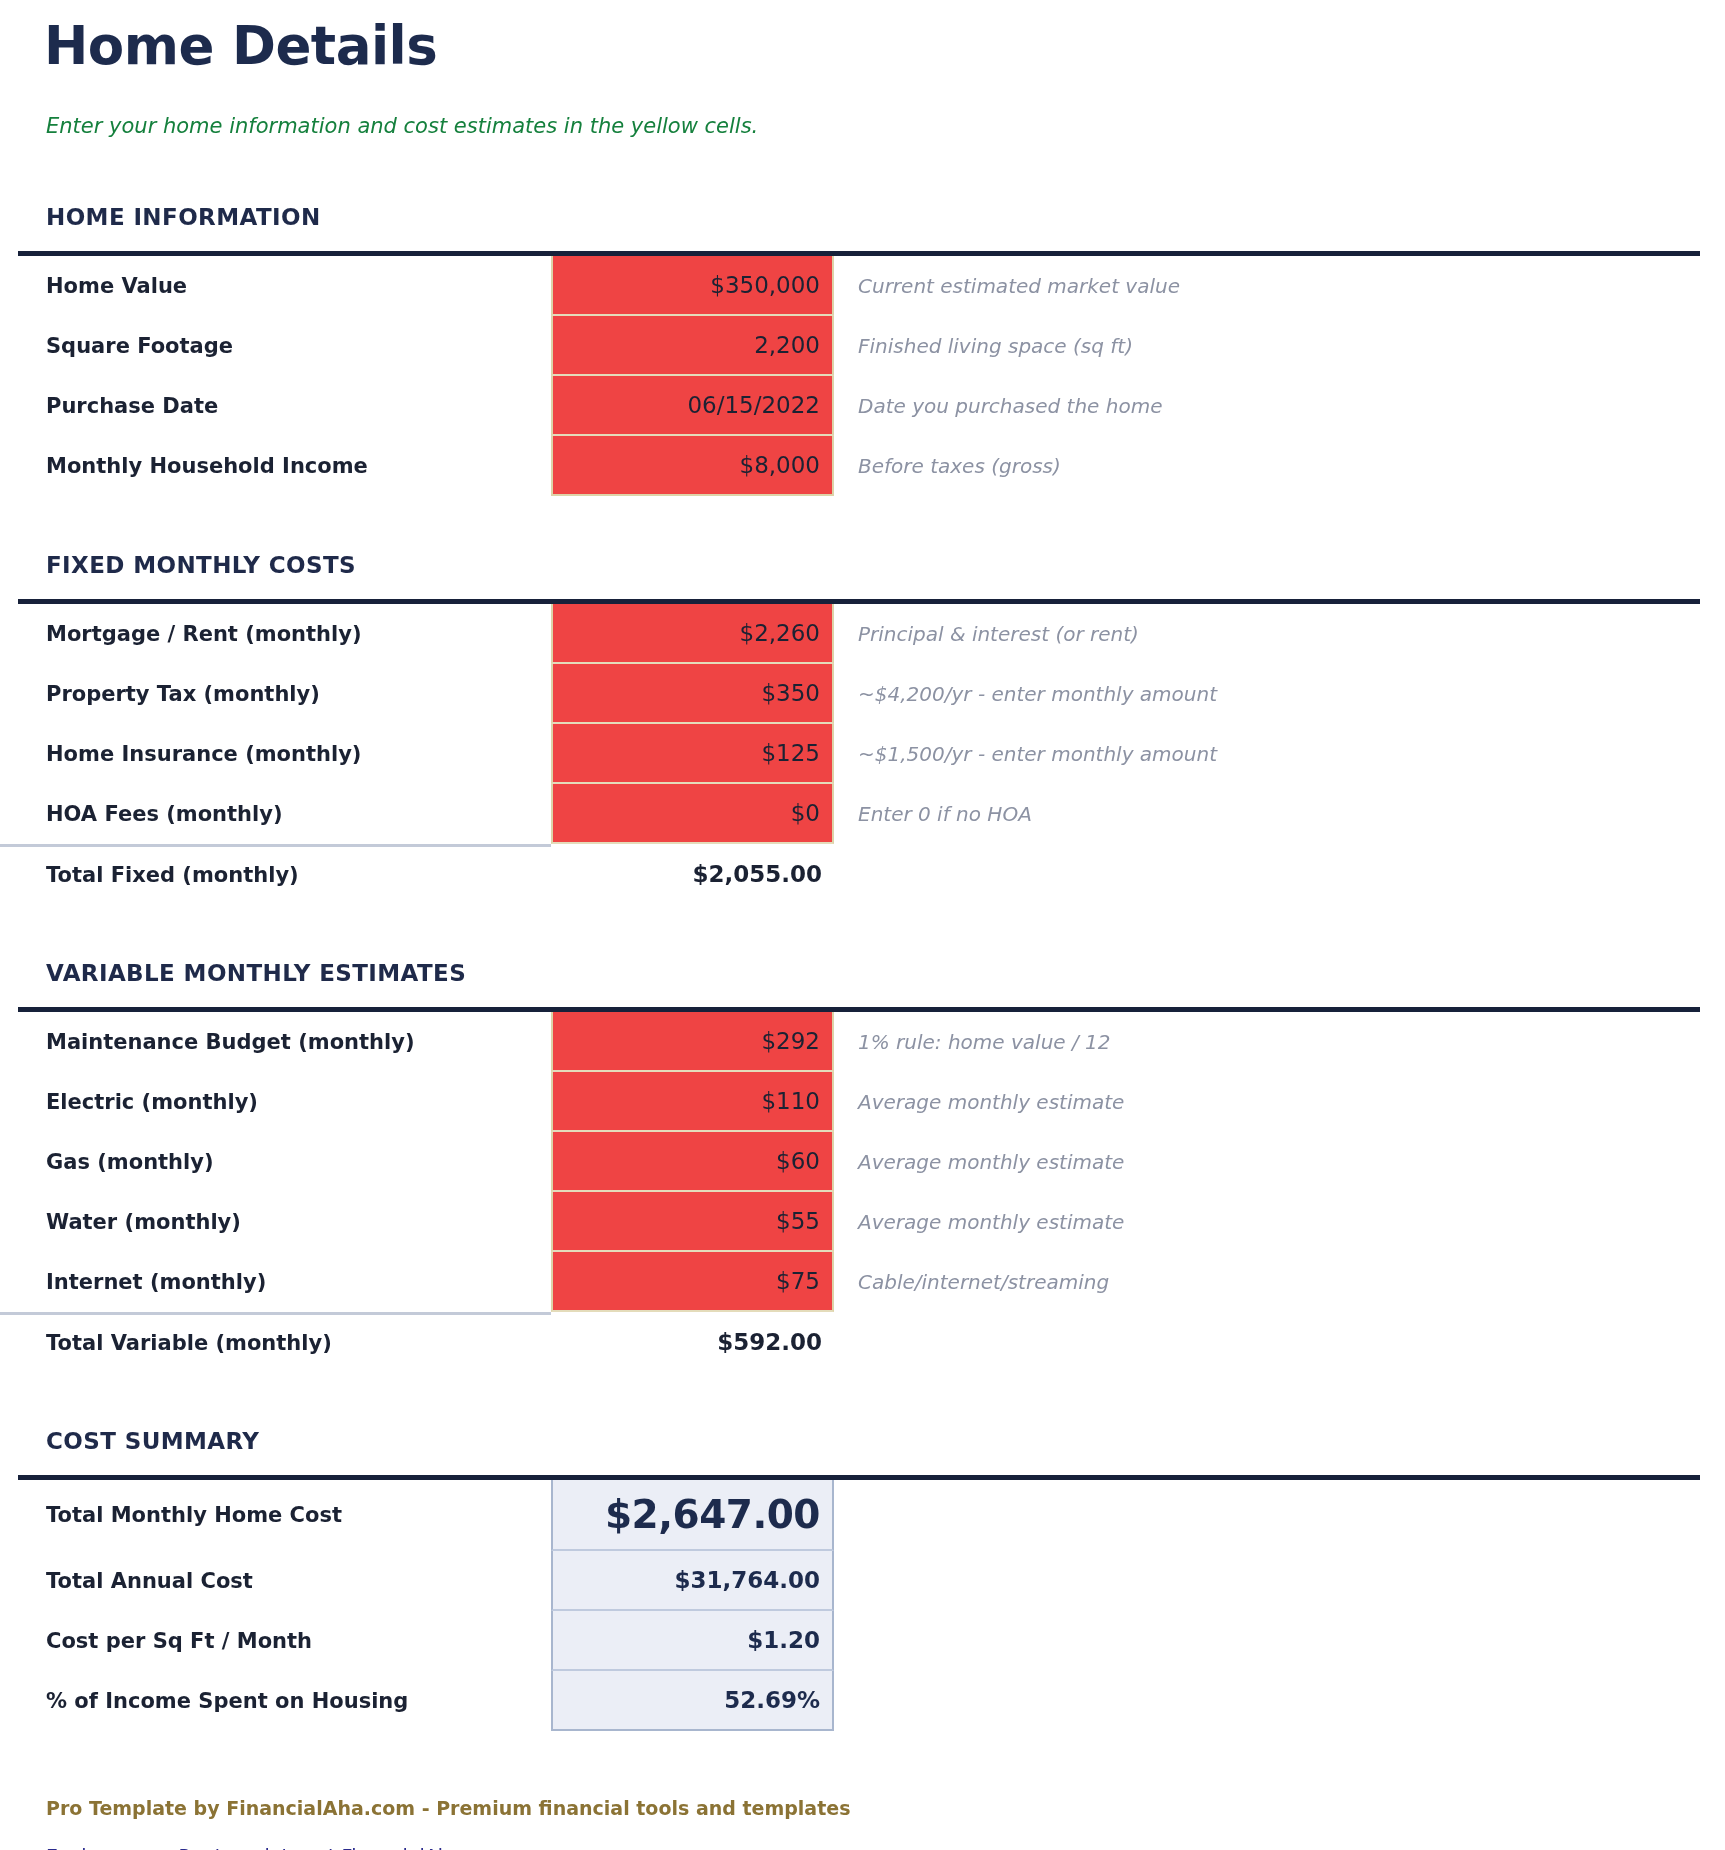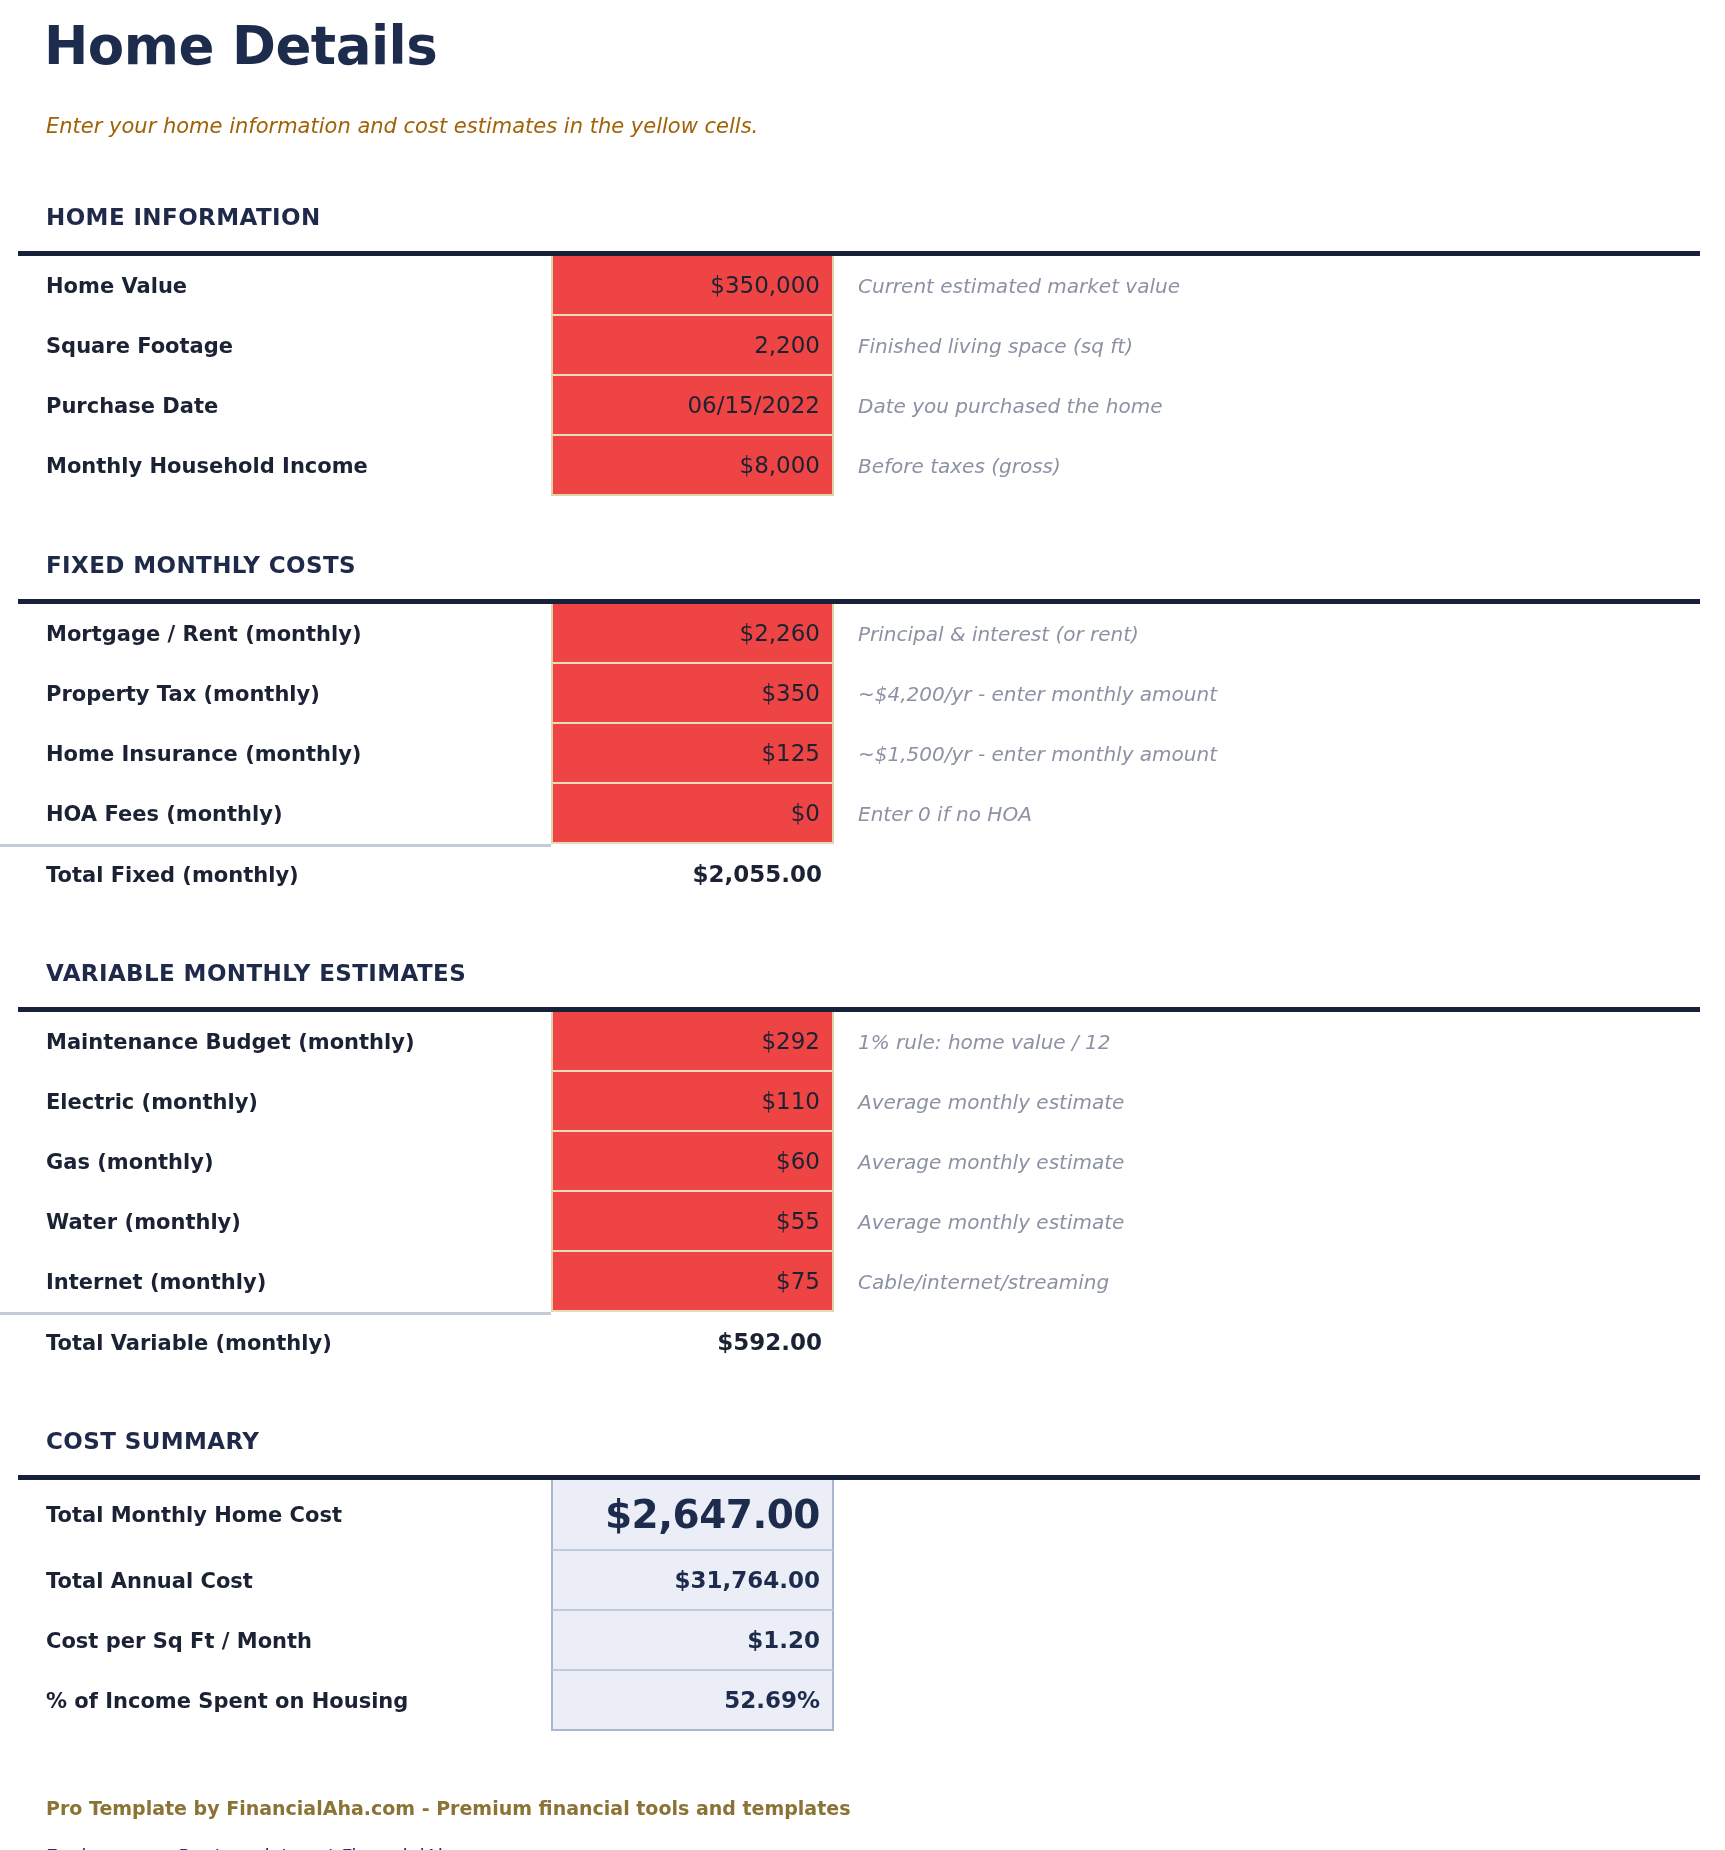--- a/index.html
+++ b/index.html
@@ -26,21 +26,21 @@
     font-weight: bold;
     color: #1d2b4d;
     letter-spacing: -0.5px;
     padding: 0 0 0 44px;
     line-height: 1.2;
   }
 
   .page-subtitle {
     font-size: 21px;
     font-style: italic;
-    color: #a16207;
+    color: #15803d;
     padding: 36px 0 0 46px;
   }
 
   
   .section { margin-top: 56px; }
   .section.first { margin-top: 66px; }
 
   .section-heading {
     font-size: 23px;
     font-weight: bold;

